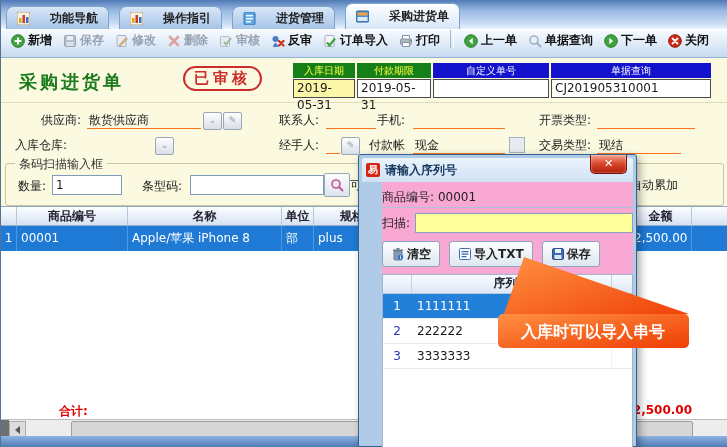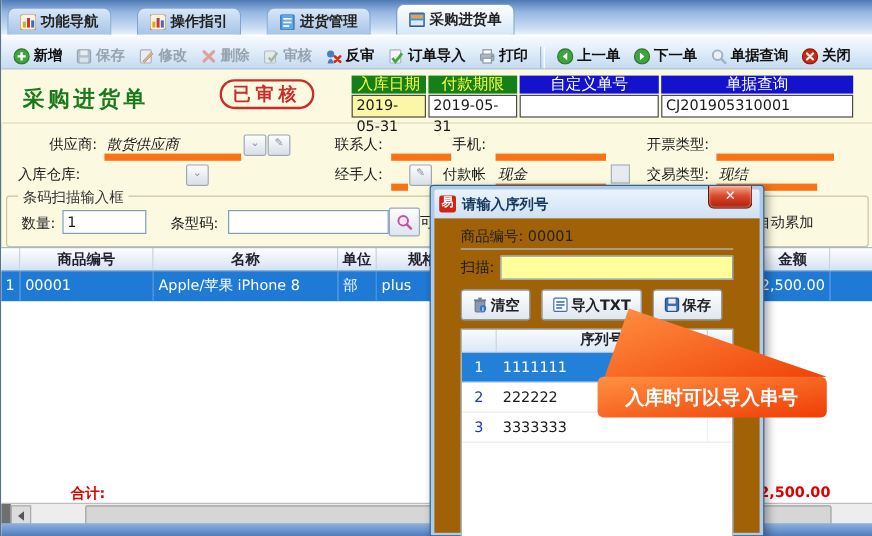--- a/index.html
+++ b/index.html
@@ -4,57 +4,57 @@
 <style>
   html,body{margin:0;padding:0;background:#888;}
   #screen{position:relative;width:727px;height:447px;overflow:hidden;
     font-family:"DejaVu Sans","Liberation Sans",sans-serif;font-size:12px;color:#1a1a1a;
     background:#FBFAE1;border-left:1px solid #57738F;border-right:1px solid #57738F;}
 
   
   .tabbar{position:absolute;left:0;top:0;width:100%;height:29px;
     background:linear-gradient(#4F7AB5,#96B7E2 35%,#C9DCF3 80%,#E9F2FC);
     display:flex;align-items:flex-end;padding-left:5px;box-sizing:border-box;}
-  .tab{height:22px;display:flex;align-items:center;gap:4px;padding:0 10px;margin-right:21px;
+  .tab{height:22px;display:flex;align-items:center;gap:20px;padding:0 10px;margin-right:10px;
     background:linear-gradient(#D9E7F8,#A6C4E7);border:1px solid #7FA3CC;border-bottom:none;
     border-radius:7px 7px 0 0;font-weight:bold;color:#222;cursor:default;}
   .tab.active{height:25px;background:linear-gradient(#FEFFFF,#D7E7F8);}
   .ticon{width:13px;height:13px;display:block;}
 
   
   .toolbar{position:absolute;left:0;top:29px;width:100%;height:29px;box-sizing:border-box;
     background:linear-gradient(#F8FBFF,#DDEAF8 55%,#C5DAF1);
     border-top:1px solid #fff;border-bottom:1px solid #93B2D6;
-    display:flex;align-items:flex-end;padding:0 5px;gap:1px;}
+    display:flex;align-items:flex-start;padding:0 5px;gap:1px;}
   .tbtn{display:flex;align-items:center;gap:3px;padding:2px 5px;font-weight:bold;color:#111;}
   .tbtn.disabled{color:#97A2B0;}
   .tsep{width:2px;height:18px;border-left:1px solid #9FB6D2;border-right:1px solid #fff;margin:0 4px;}
   .ico{width:14px;height:14px;display:block;}
 
   
   .hdr{position:absolute;left:0;top:58px;width:100%;height:44px;background:#FBFAE1;
     border-bottom:1px solid #E0DDB9;}
   .doc-title{position:absolute;left:18px;top:12px;font-size:18px;font-weight:bold;
     color:#1A7A1A;letter-spacing:3px;}
   .stamp{position:absolute;left:182px;top:8px;color:#CC2B2B;border:2px solid #CC2B2B;
     border-radius:14px;padding:1px 9px;font-size:15px;font-weight:bold;letter-spacing:4px;}
   .hfields{position:absolute;left:292px;top:5px;display:flex;gap:2px;}
   .hfield{display:flex;flex-direction:column;}
-  .hlabel{height:15px;line-height:15px;text-align:center;font-size:13px;}
+  .hlabel{height:15px;line-height:15px;text-align:center;font-size:10px;}
   .hlabel.green{background:#168018;color:#FFFF42;}
   .hlabel.blue{background:#1313CE;color:#fff;}
   .hvalue{height:17px;line-height:17px;border:1px solid #4a4a4a;background:#fff;
     padding:0 3px;margin-top:1px;}
   .hvalue.yellow{background:#FCF7A8;}
 
   
   .form{position:absolute;left:0;top:102px;width:100%;height:57px;}
   .flabel{position:absolute;height:16px;line-height:16px;text-align:right;}
-  .fvalue{position:absolute;height:16px;line-height:16px;border-bottom:6px solid #f97316;
-    padding-left:2px;font-style:italic;}
+  .fvalue{position:absolute;height:16px;line-height:16px;border-bottom:1px solid #f97316;
+    padding-left:2px;}
   .fvalue.bluebg{background:#B8D4F0;}
   .minibtn{position:absolute;width:17px;height:16px;background:linear-gradient(#FDFDFD,#D9DFE8);
     border:1px solid #9AA7B8;border-radius:2px;color:#8A95A5;font-size:9px;line-height:14px;
     text-align:center;}
   .fcheck{position:absolute;width:14px;height:14px;background:#E7EBF0;border:1px solid #A8B2BE;}
 
   
   .scan{position:absolute;left:4px;top:163px;width:717px;height:41px;
     border:1px solid #C9C5A2;border-radius:3px;}
   .scan-title{position:absolute;left:9px;top:-8px;background:#FBFAE1;padding:0 4px;color:#333;}
@@ -98,21 +98,21 @@
     background:#AFCBE8;box-shadow:3px 3px 8px rgba(0,0,0,.35);padding:3px;}
   .dtitle{height:24px;display:flex;align-items:center;gap:5px;padding:0 4px;
     background:linear-gradient(#EAF3FC,#CFE1F4);border-radius:2px 2px 0 0;}
   .dtitle-text{color:#16385F;font-weight:bold;}
   .dicon{width:14px;height:14px;background:#D42313;border-radius:2px;color:#fff;font-size:10px;
     line-height:14px;text-align:center;font-weight:bold;}
   .dclose{position:absolute;right:9px;top:0;width:35px;height:18px;
     background:linear-gradient(#F4A893,#DB4B2E 45%,#AE1C09);border:1px solid #731103;
     border-top:none;border-radius:0 0 5px 5px;color:#fff;font-weight:bold;font-size:11px;
     text-align:center;line-height:17px;box-shadow:inset 0 0 2px rgba(255,255,255,.7);}
-  .dbody{background:#a16207;height:262px;box-sizing:border-box;padding:5px 22px;position:relative;}
+  .dbody{background:#f9a8d4;height:262px;box-sizing:border-box;padding:5px 0;position:relative;margin-left:20px;}
   .drow1{height:20px;line-height:20px;color:#222;border-bottom:1px solid #ADC3DC;}
   .drow2{margin-top:5px;display:flex;align-items:center;gap:5px;}
   .dscan-input{flex:1;height:18px;background:#FFFF9C;border:1px solid #8AA0BC;}
   .dbtns{margin-top:8px;display:flex;gap:9px;}
   .dbtn{height:24px;display:flex;align-items:center;gap:2px;padding:0 8px;
     background:linear-gradient(#FEFEFE,#DFE7F0);border:1px solid #8DA5C0;border-radius:3px;
     font-weight:bold;color:#222;}
   .dlist{margin-top:7px;border:1px solid #9FB6D0;background:#fff;height:175px;overflow:hidden;}
   .dlh{height:18px;display:flex;background:linear-gradient(#F8FBFE,#DDE8F4);
     border-bottom:1px solid #B7C9DD;font-weight:bold;color:#223;}
@@ -236,31 +236,31 @@
     <div class="tsep"></div>
     <div class="tbtn">
       <svg class="ico" viewBox="0 0 14 14">
           <circle cx="7" cy="7" r="6.3" fill="#3FA33F" stroke="#2C7A2C"></circle>
           <path d="M8.7 3.8L5 7l3.7 3.2z" fill="#fff"></path>
         </svg>
       <span>上一单</span>
     </div>
     <div class="tbtn">
       <svg class="ico" viewBox="0 0 14 14">
+          <circle cx="6" cy="6" r="4" fill="#EAF0F7" stroke="#9FB0C4" stroke-width="1.6"></circle>
+          <path d="M9 9l3.5 3.5" stroke="#9FB0C4" stroke-width="2" stroke-linecap="round"></path>
+        </svg>
+      <span>单据查询</span>
+    </div>
+    <div class="tbtn">
+      <svg class="ico" viewBox="0 0 14 14">
           <circle cx="7" cy="7" r="6.3" fill="#3FA33F" stroke="#2C7A2C"></circle>
           <path d="M5.3 3.8L9 7l-3.7 3.2z" fill="#fff"></path>
         </svg>
       <span>下一单</span>
-    </div>
-    <div class="tbtn">
-      <svg class="ico" viewBox="0 0 14 14">
-          <circle cx="6" cy="6" r="4" fill="#EAF0F7" stroke="#9FB0C4" stroke-width="1.6"></circle>
-          <path d="M9 9l3.5 3.5" stroke="#9FB0C4" stroke-width="2" stroke-linecap="round"></path>
-        </svg>
-      <span>单据查询</span>
     </div>
     <div class="tbtn">
       <svg class="ico" viewBox="0 0 14 14">
           <circle cx="7" cy="7" r="6.3" fill="#CE2810" stroke="#8F1A08"></circle>
           <path d="M4.5 4.5l5 5M9.5 4.5l-5 5" stroke="#fff" stroke-width="1.8" stroke-linecap="round"></path>
         </svg>
       <span>关闭</span>
     </div>
   </div>
 

